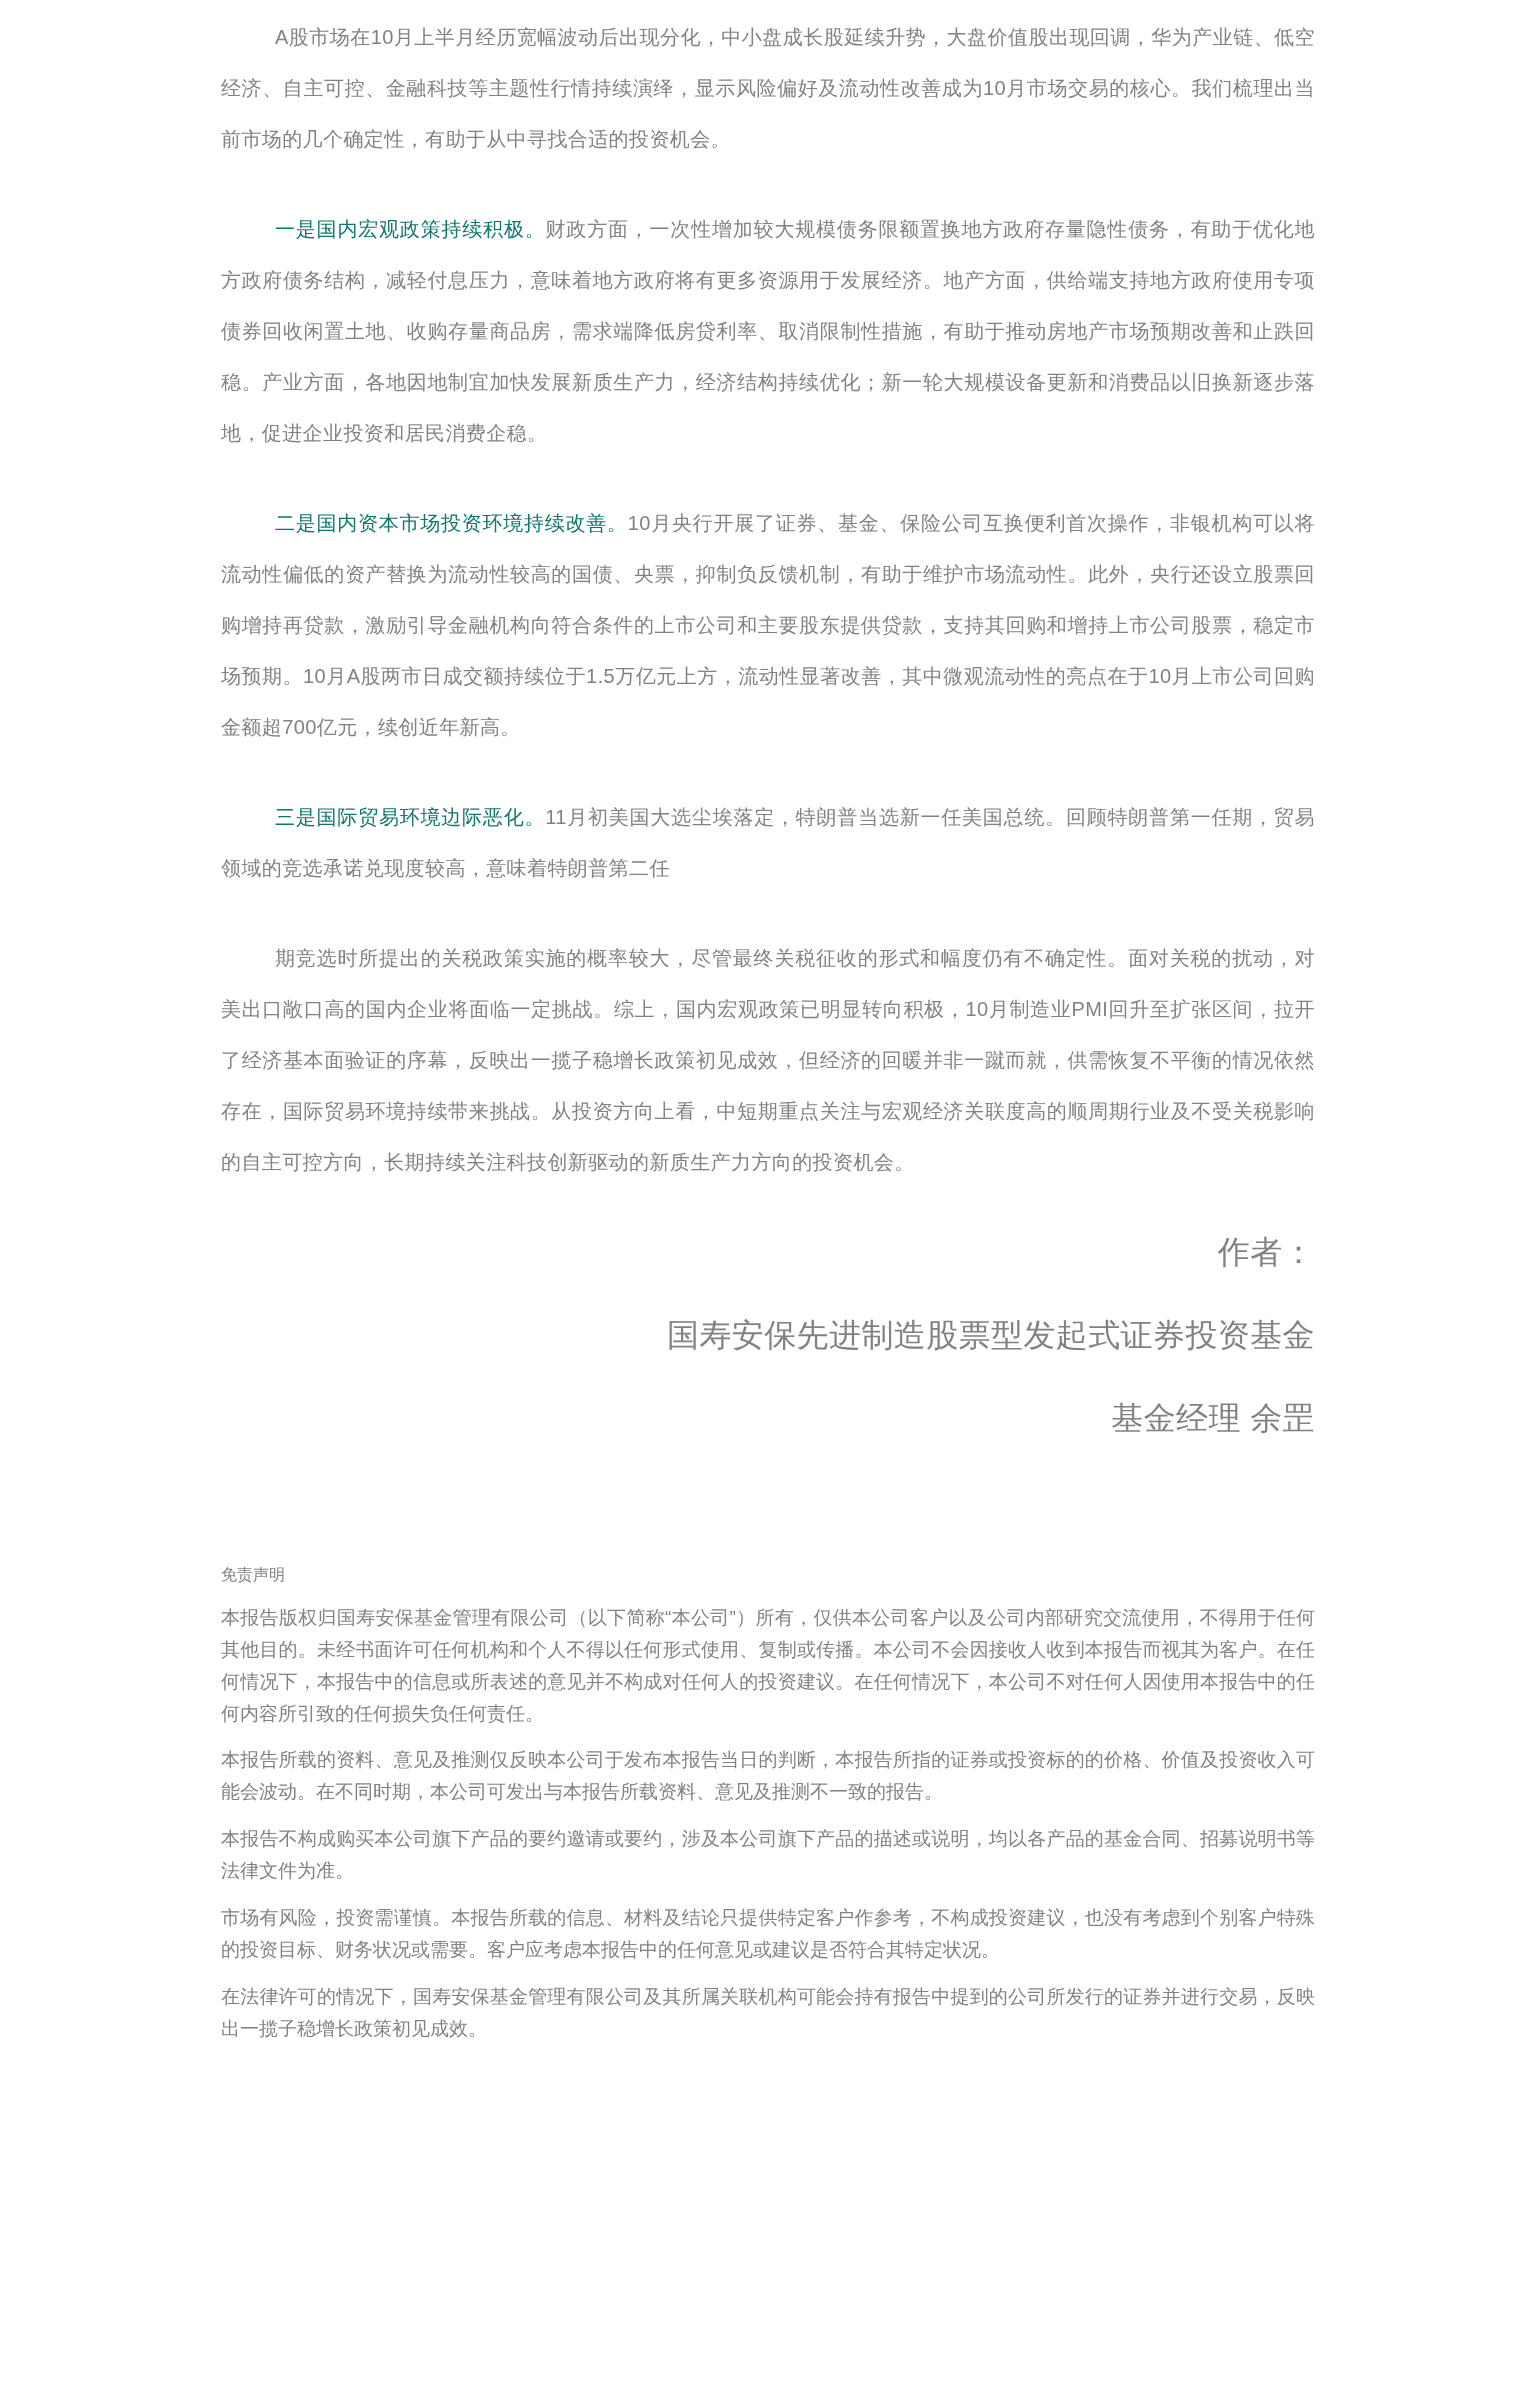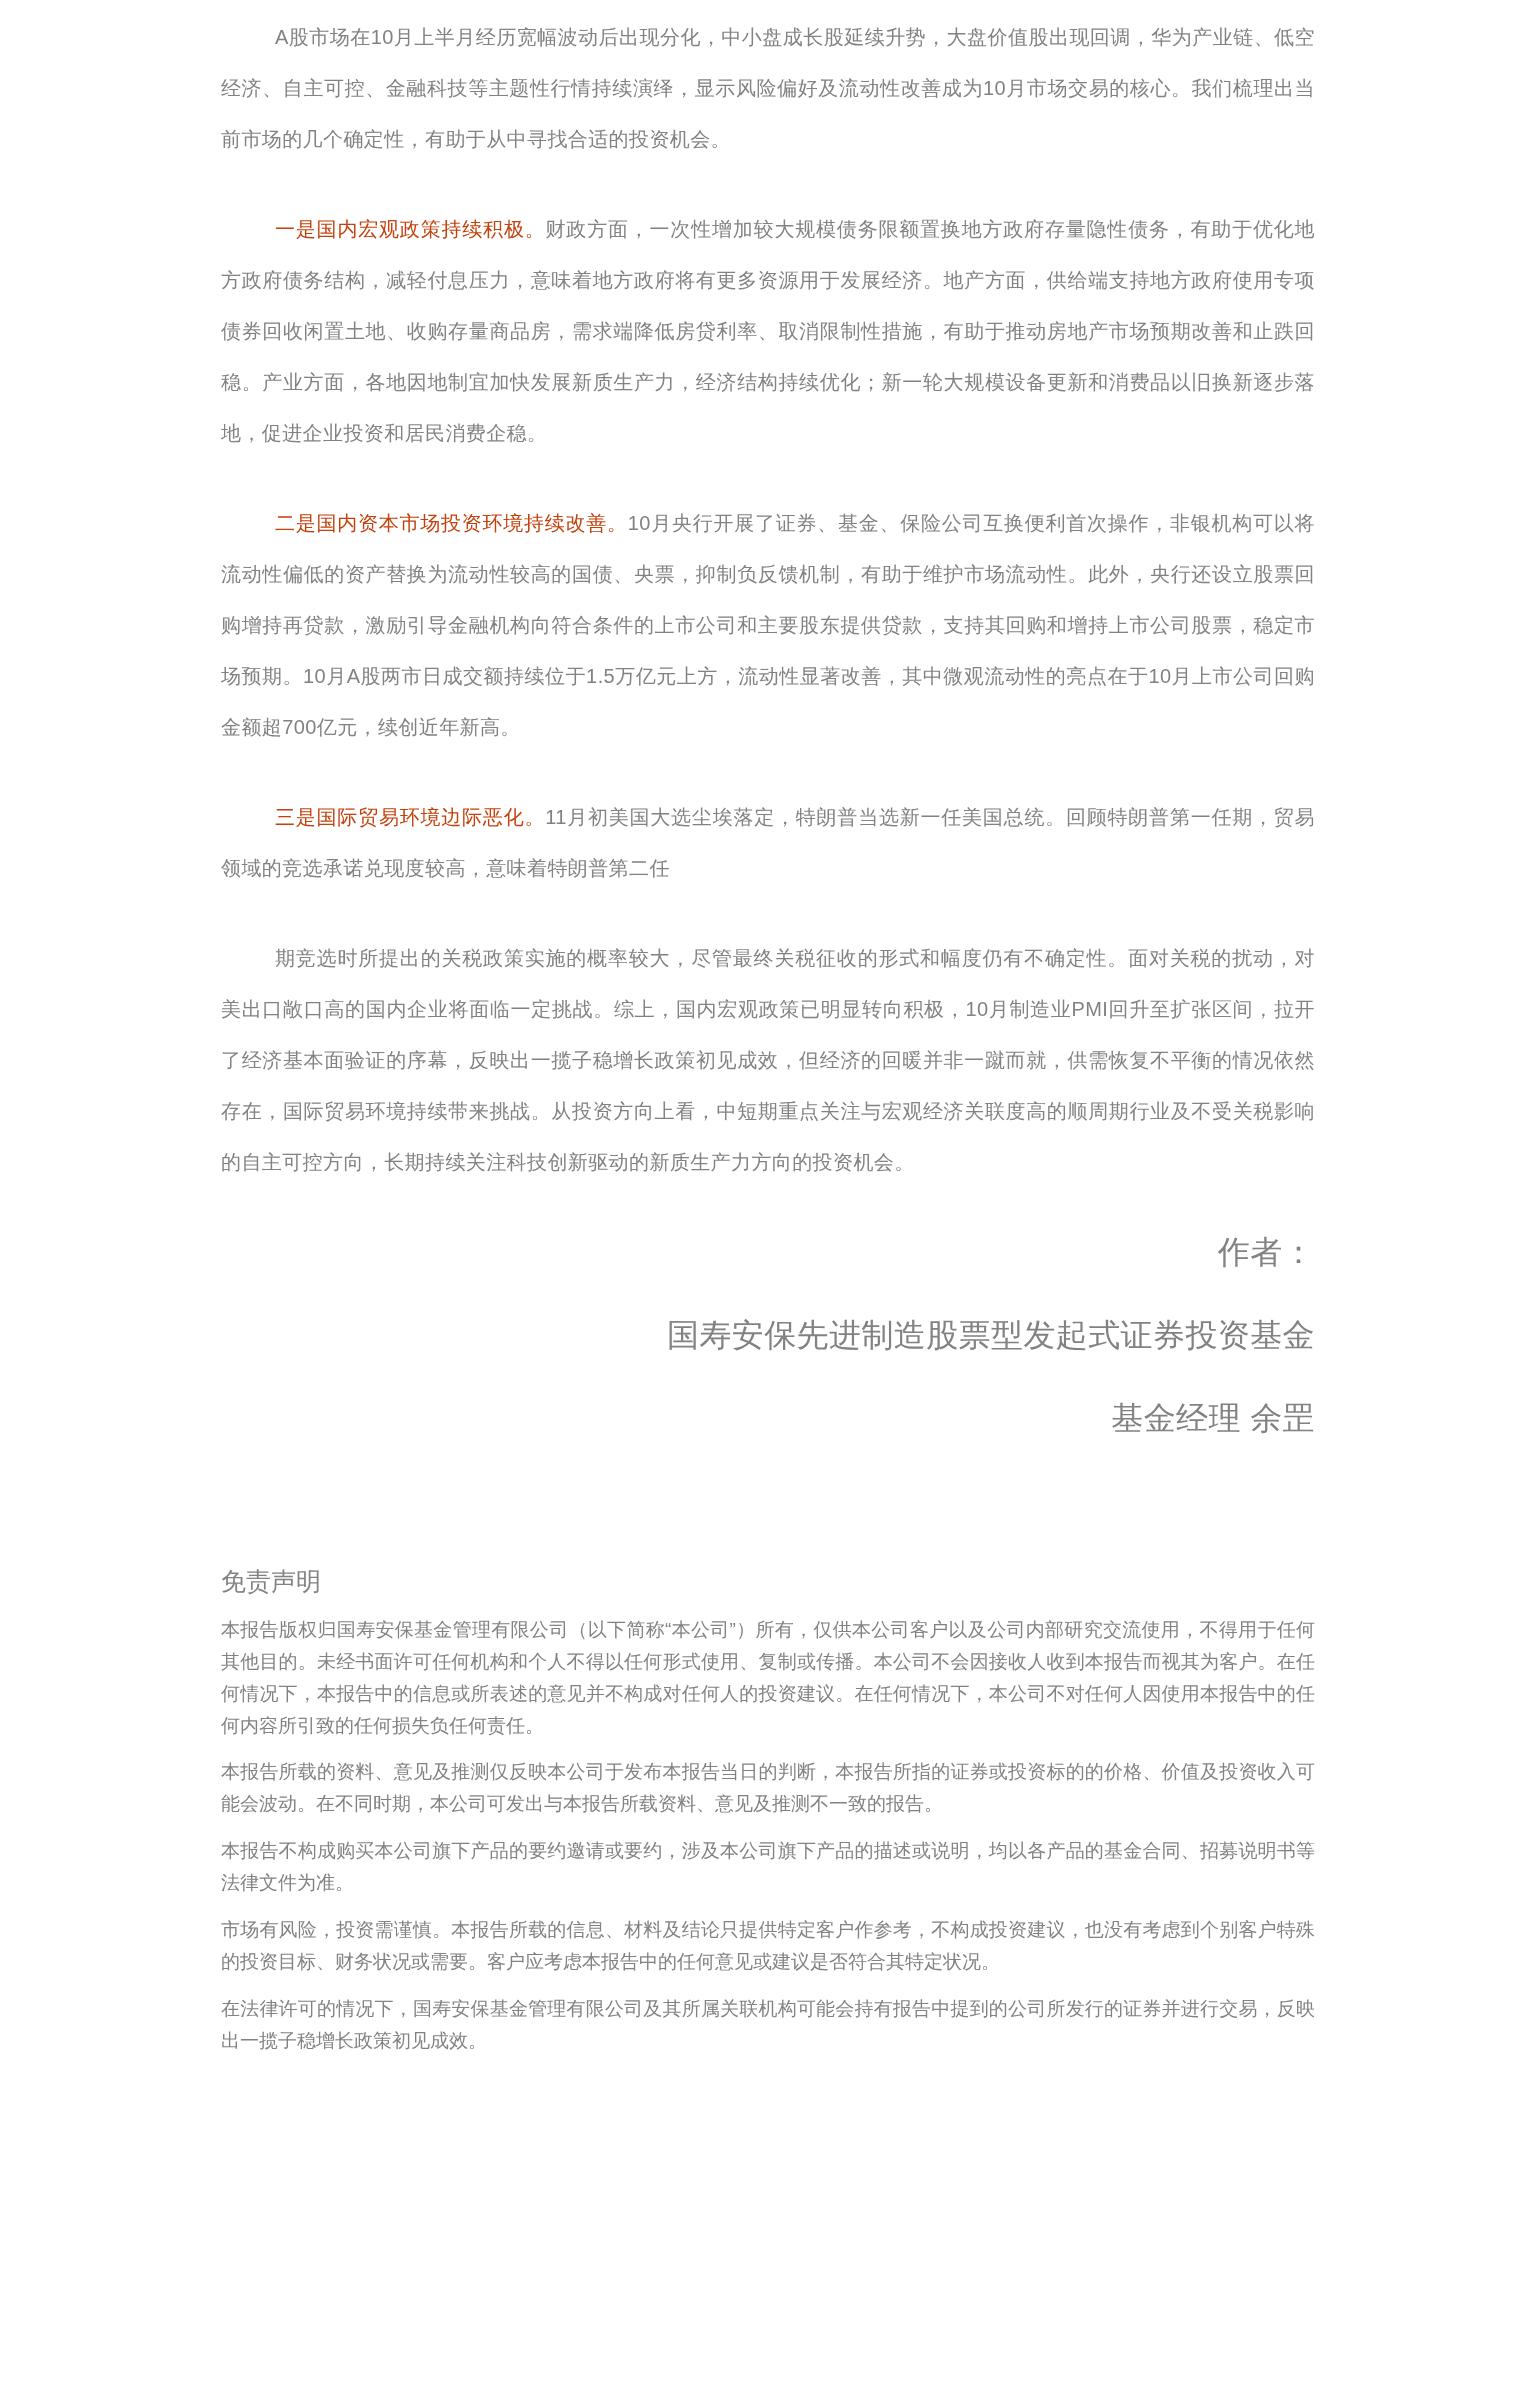--- a/index.html
+++ b/index.html
@@ -23,41 +23,41 @@
   .article p {
     font-size: 20px;
     line-height: 51px;
     color: #828282;
     text-align: justify;
     text-indent: 54px;
     margin: 0 0 39px 0;
     letter-spacing: 0.4px;
   }
   .article .hl {
-    color: #c2410c;
+    color: #0f766e;
     font-family: Liberation Serif, serif;
   }
   
   .author-block {
     margin-top: 33px;
   }
   .author-block p {
     font-size: 32px;
     line-height: 51px;
     color: #828282;
     text-align: right;
     margin: 0 0 32px 0;
     letter-spacing: 0.4px;
   }
   
   .disclaimer {
     margin-top: 121px;
   }
   .disclaimer h4 {
-    font-size: 25px;
+    font-size: 16px;
     font-weight: normal;
     color: #828282;
     margin: 0 0 16px 0;
   }
   .disclaimer p {
     font-size: 19px;
     line-height: 32px;
     color: #828282;
     text-align: justify;
     margin: 0 0 14.7px 0;

